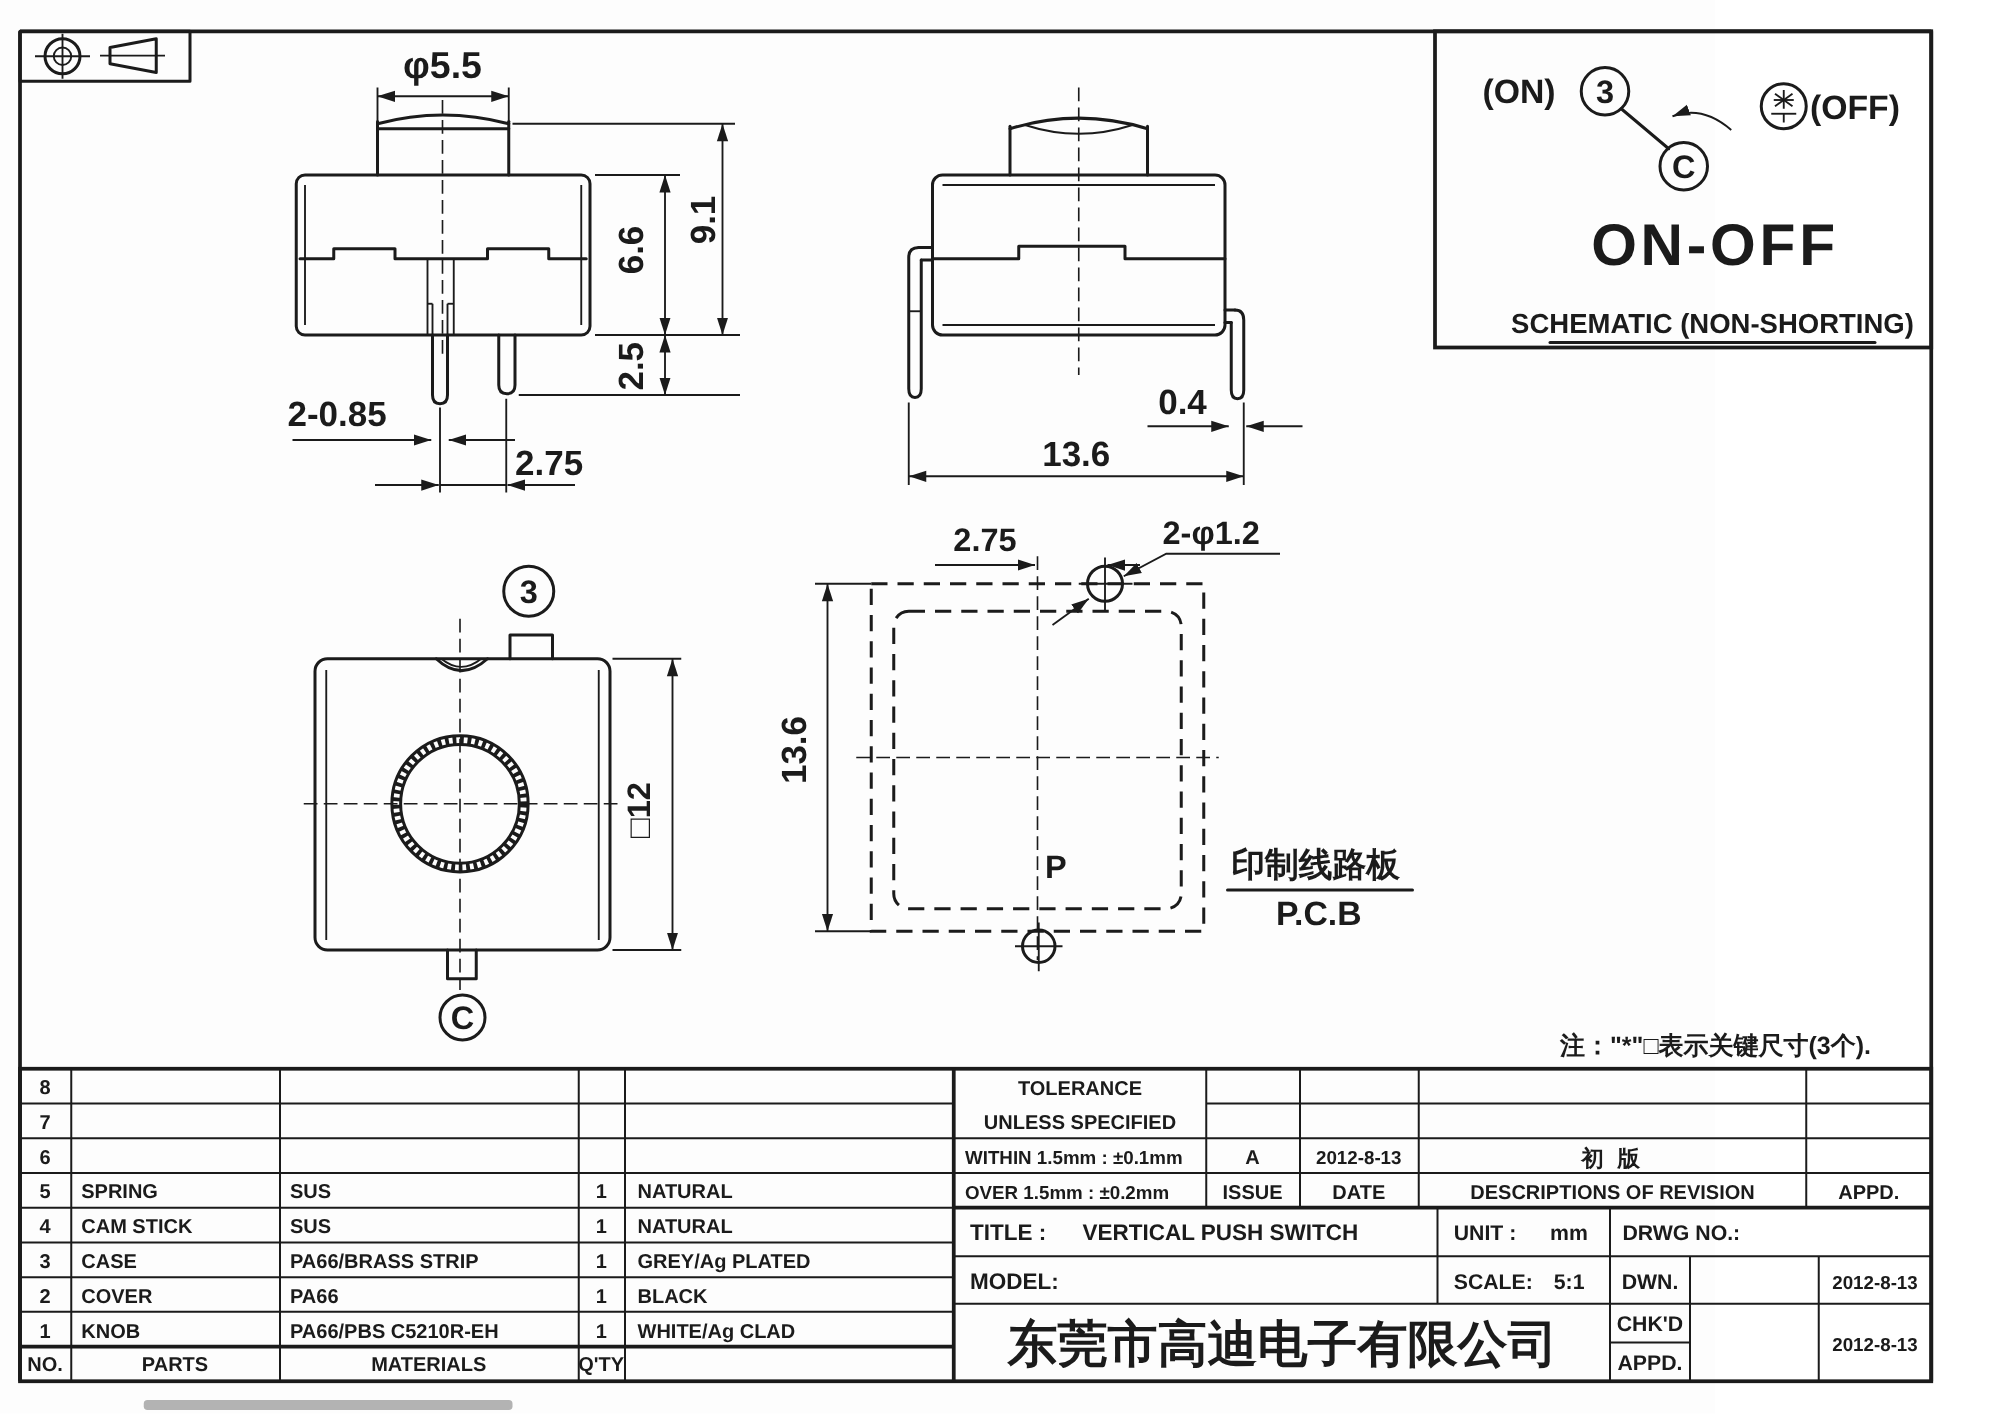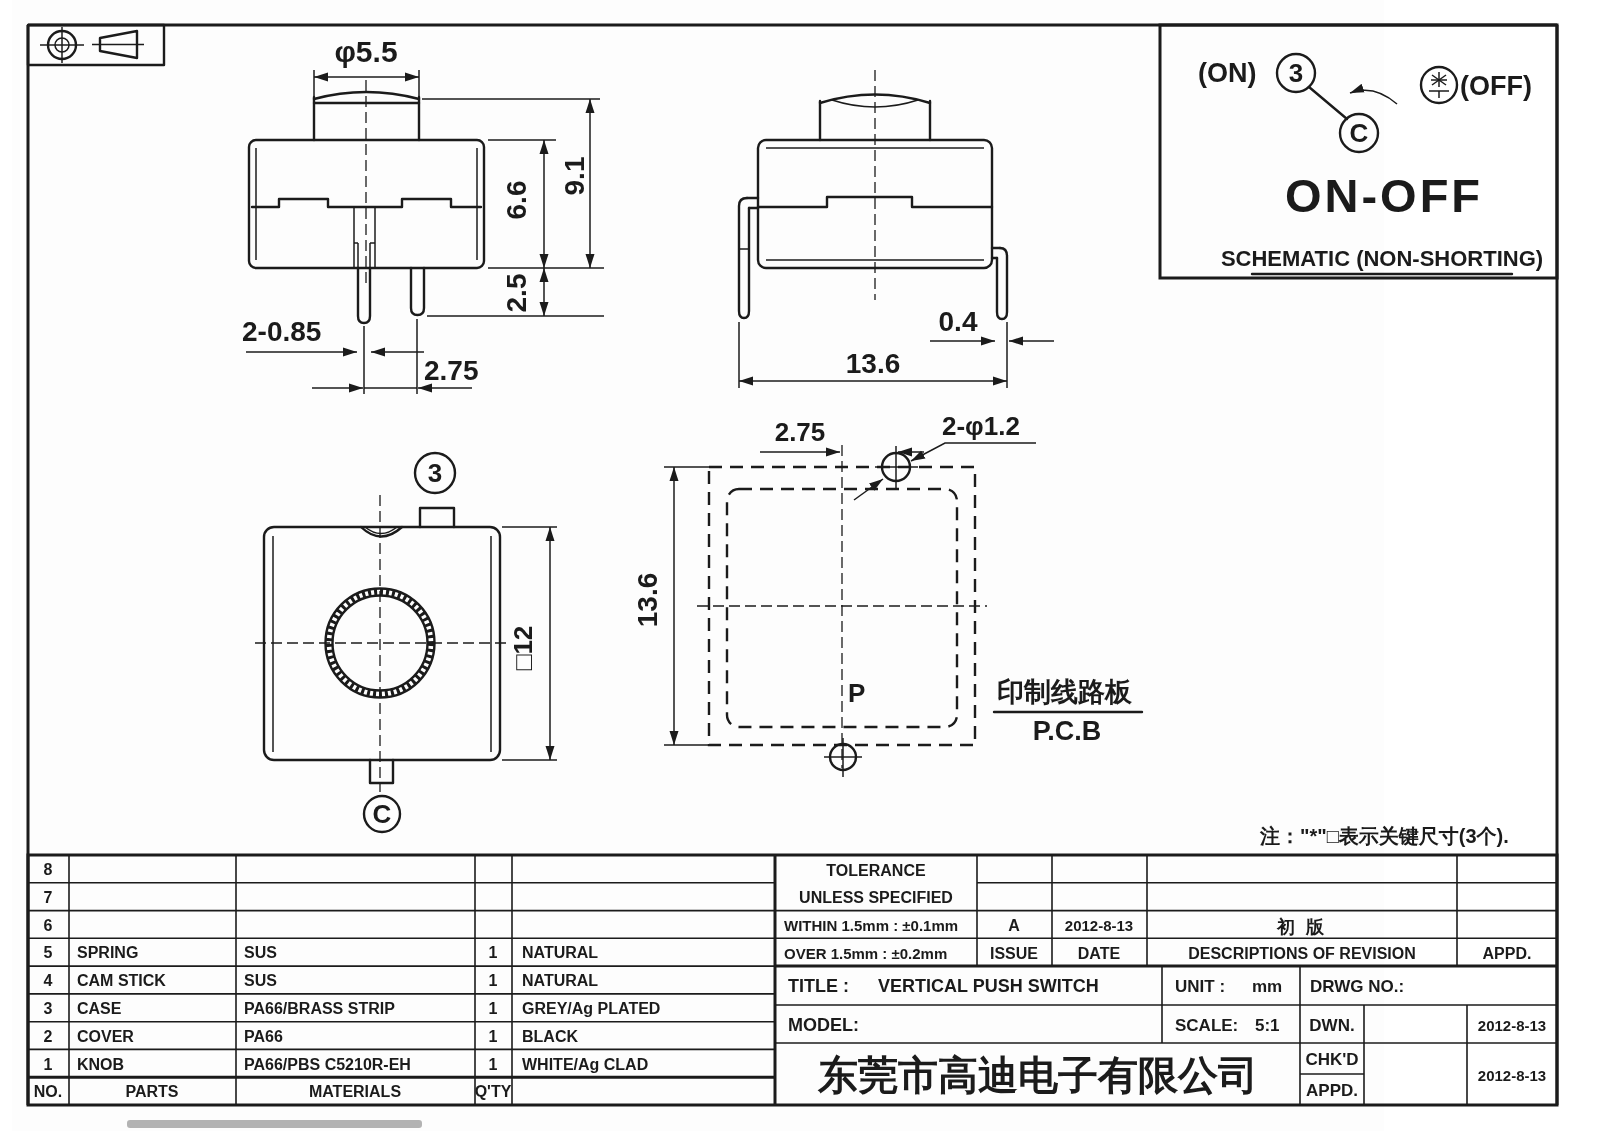--- a/index.html
+++ b/index.html
@@ -1,17 +1,17 @@
 <!DOCTYPE html>
 <html><head>
 <meta charset="utf-8">
 <style>
   html,body{margin:0;padding:0;background:#ffffff;width:1600px;height:1131px;overflow:hidden;
     font-family:"Liberation Sans", sans-serif;}
-  #sheet{position:relative;width:1372px;height:1131px;background:#fdfdfd;margin-left:12px;}
+  #sheet{position:relative;width:1372px;height:1131px;background:#fdfdfd;}
   svg{position:absolute;left:0;top:0;}
   
   .ol{stroke:#1b1b1b;stroke-width:2.4;fill:none;stroke-linecap:round;stroke-linejoin:round;}
   .th{stroke:#1b1b1b;stroke-width:1.5;fill:none;}
   .dim{stroke:#1b1b1b;stroke-width:1.5;fill:none;}
   .cl{stroke:#1b1b1b;stroke-width:1.3;stroke-dasharray:11 5;fill:none;}
   .dash{stroke:#1b1b1b;stroke-width:2.4;stroke-dasharray:13 8;fill:none;}
   .grid{stroke:#1b1b1b;stroke-width:1.6;}
   .grid2{stroke:#1b1b1b;stroke-width:3;fill:none;}
   text{fill:#1b1b1b;font-weight:bold;font-family:"Liberation Sans", sans-serif;}

